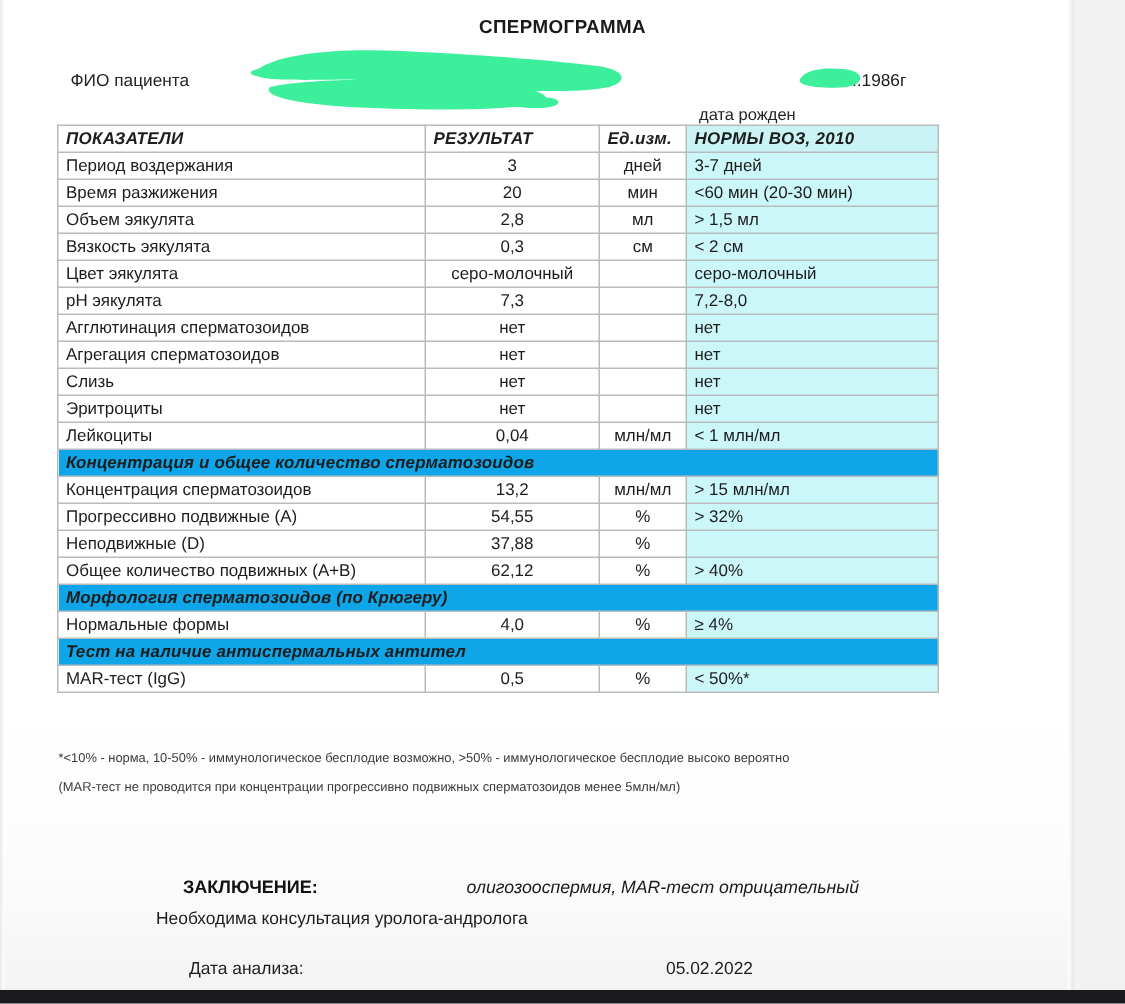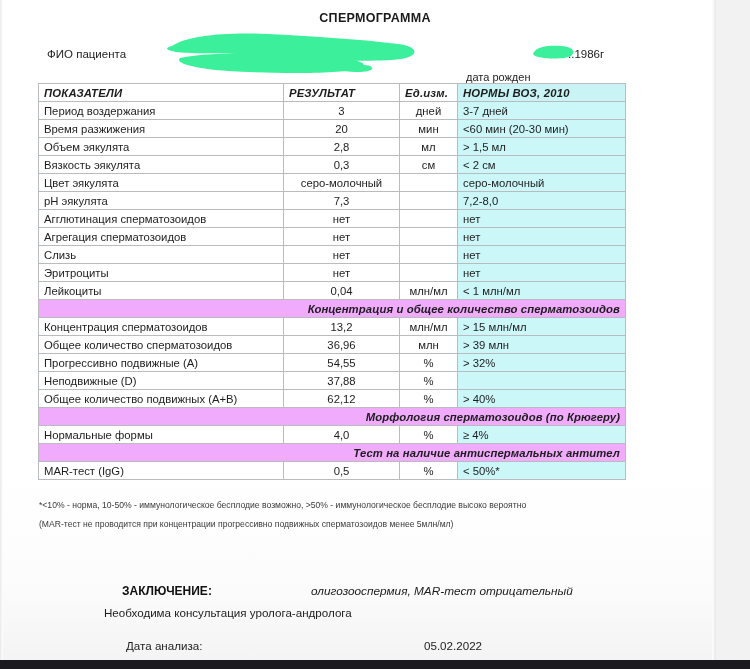--- a/index.html
+++ b/index.html
@@ -121,25 +121,25 @@
     letter-spacing: 0.2px;
   }
   .head-norm { background: #c9f3f5; }
 
   .cell-name   { text-align: left; }
   .cell-result { text-align: center; }
   .cell-unit   { text-align: center; font-size: 11px; }
   .cell-norm   { text-align: left; background: #ccf7f9; }
 
   .section-row td {
-    text-align: right;
+    text-align: left;
     font-style: italic;
     font-weight: bold;
     font-size: 11.4px;
-    background: #f0abfc;
+    background: #0ea5e9;
     letter-spacing: 0.1px;
   }
 
   
   #footnote-1 {
     position: absolute;
     left: 39px; top: 500px;
     font-size: 8.6px;
     color: #3a3a3a;
     white-space: nowrap;
@@ -175,21 +175,21 @@
     color: #1d1d1d;
   }
   #analysis-date-label {
     position: absolute;
     left: 126px; top: 639px;
     font-size: 11.6px;
     color: #1d1d1d;
   }
   #analysis-date-value {
     position: absolute;
-    left: 424px; top: 639px;
+    left: 444px; top: 639px;
     font-size: 11.6px;
     color: #1d1d1d;
   }
 </style>
 </head>
 <body>
 
 <div id="page">
 
   <div id="page-edge-left"></div>
@@ -301,26 +301,20 @@
         <tr class="section-row">
           <td colspan="4">Концентрация и общее количество сперматозоидов</td>
         </tr>
         <tr>
           <td class="cell-name">Концентрация сперматозоидов</td>
           <td class="cell-result">13,2</td>
           <td class="cell-unit">млн/мл</td>
           <td class="cell-norm">&gt; 15 млн/мл</td>
         </tr>
         <tr>
-          <td class="cell-name">Общее количество сперматозоидов</td>
-          <td class="cell-result">36,96</td>
-          <td class="cell-unit">млн</td>
-          <td class="cell-norm">&gt; 39 млн</td>
-        </tr>
-        <tr>
           <td class="cell-name">Прогрессивно подвижные (А)</td>
           <td class="cell-result">54,55</td>
           <td class="cell-unit">%</td>
           <td class="cell-norm">&gt; 32%</td>
         </tr>
         <tr>
           <td class="cell-name">Неподвижные (D)</td>
           <td class="cell-result">37,88</td>
           <td class="cell-unit">%</td>
           <td class="cell-norm"></td>

